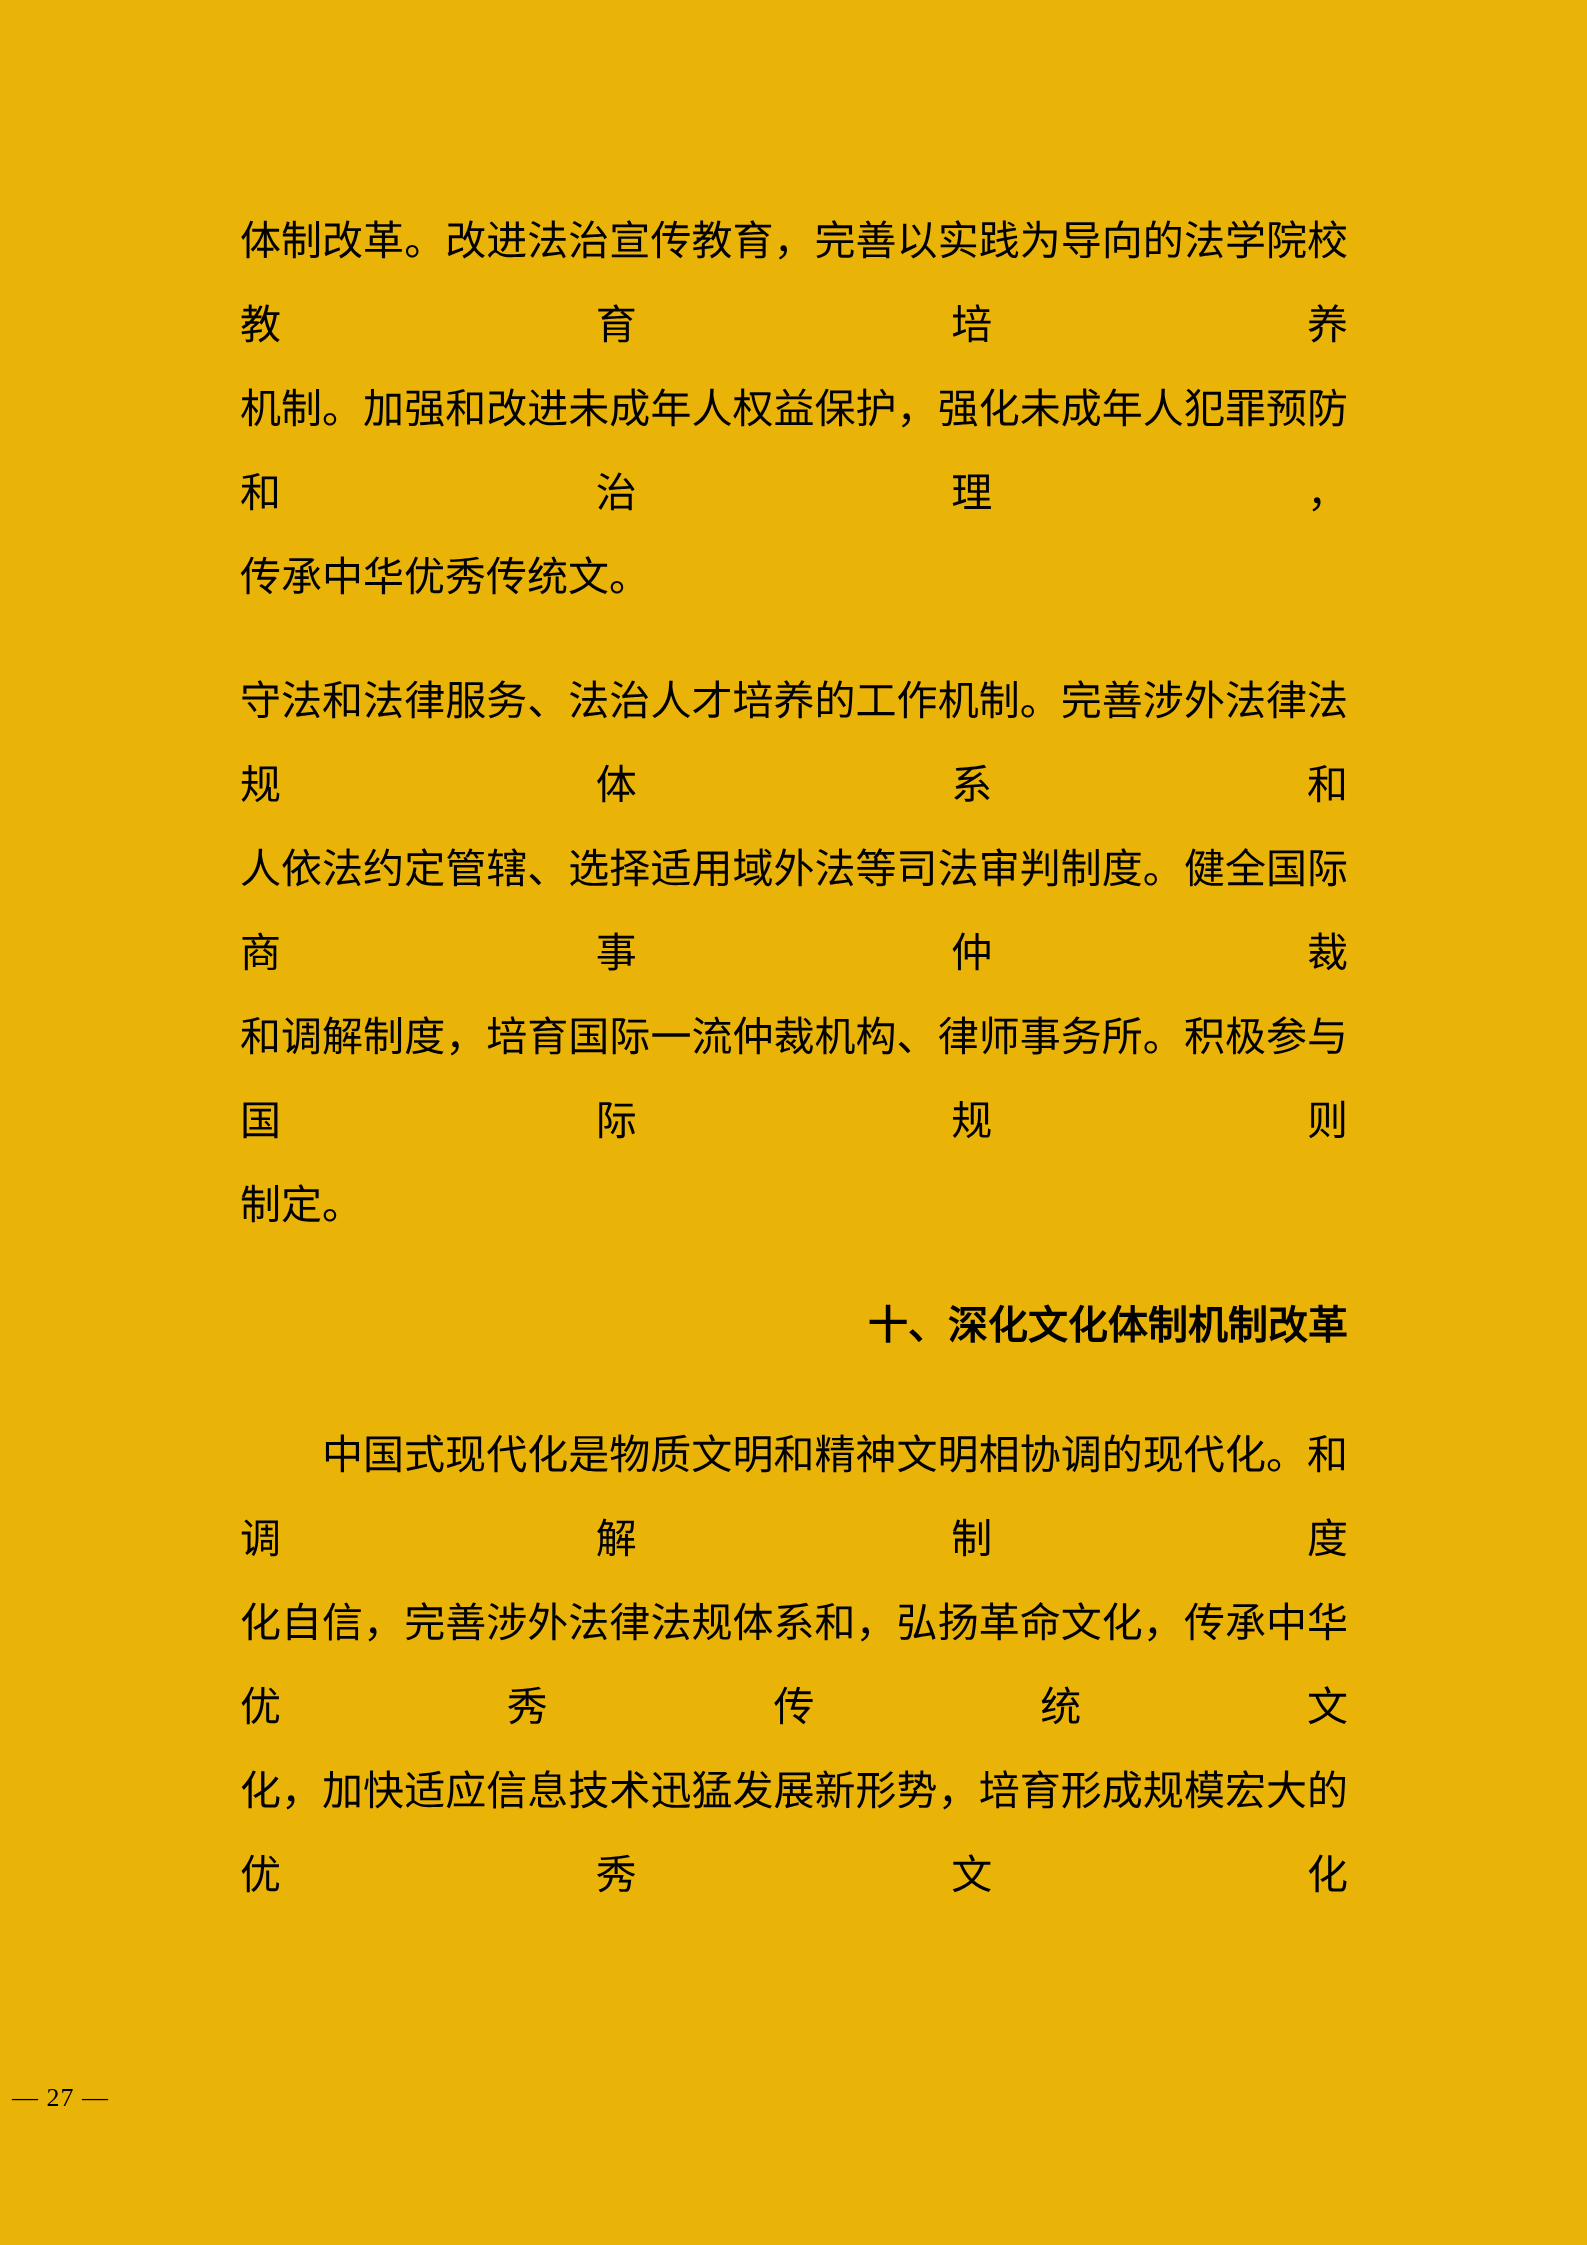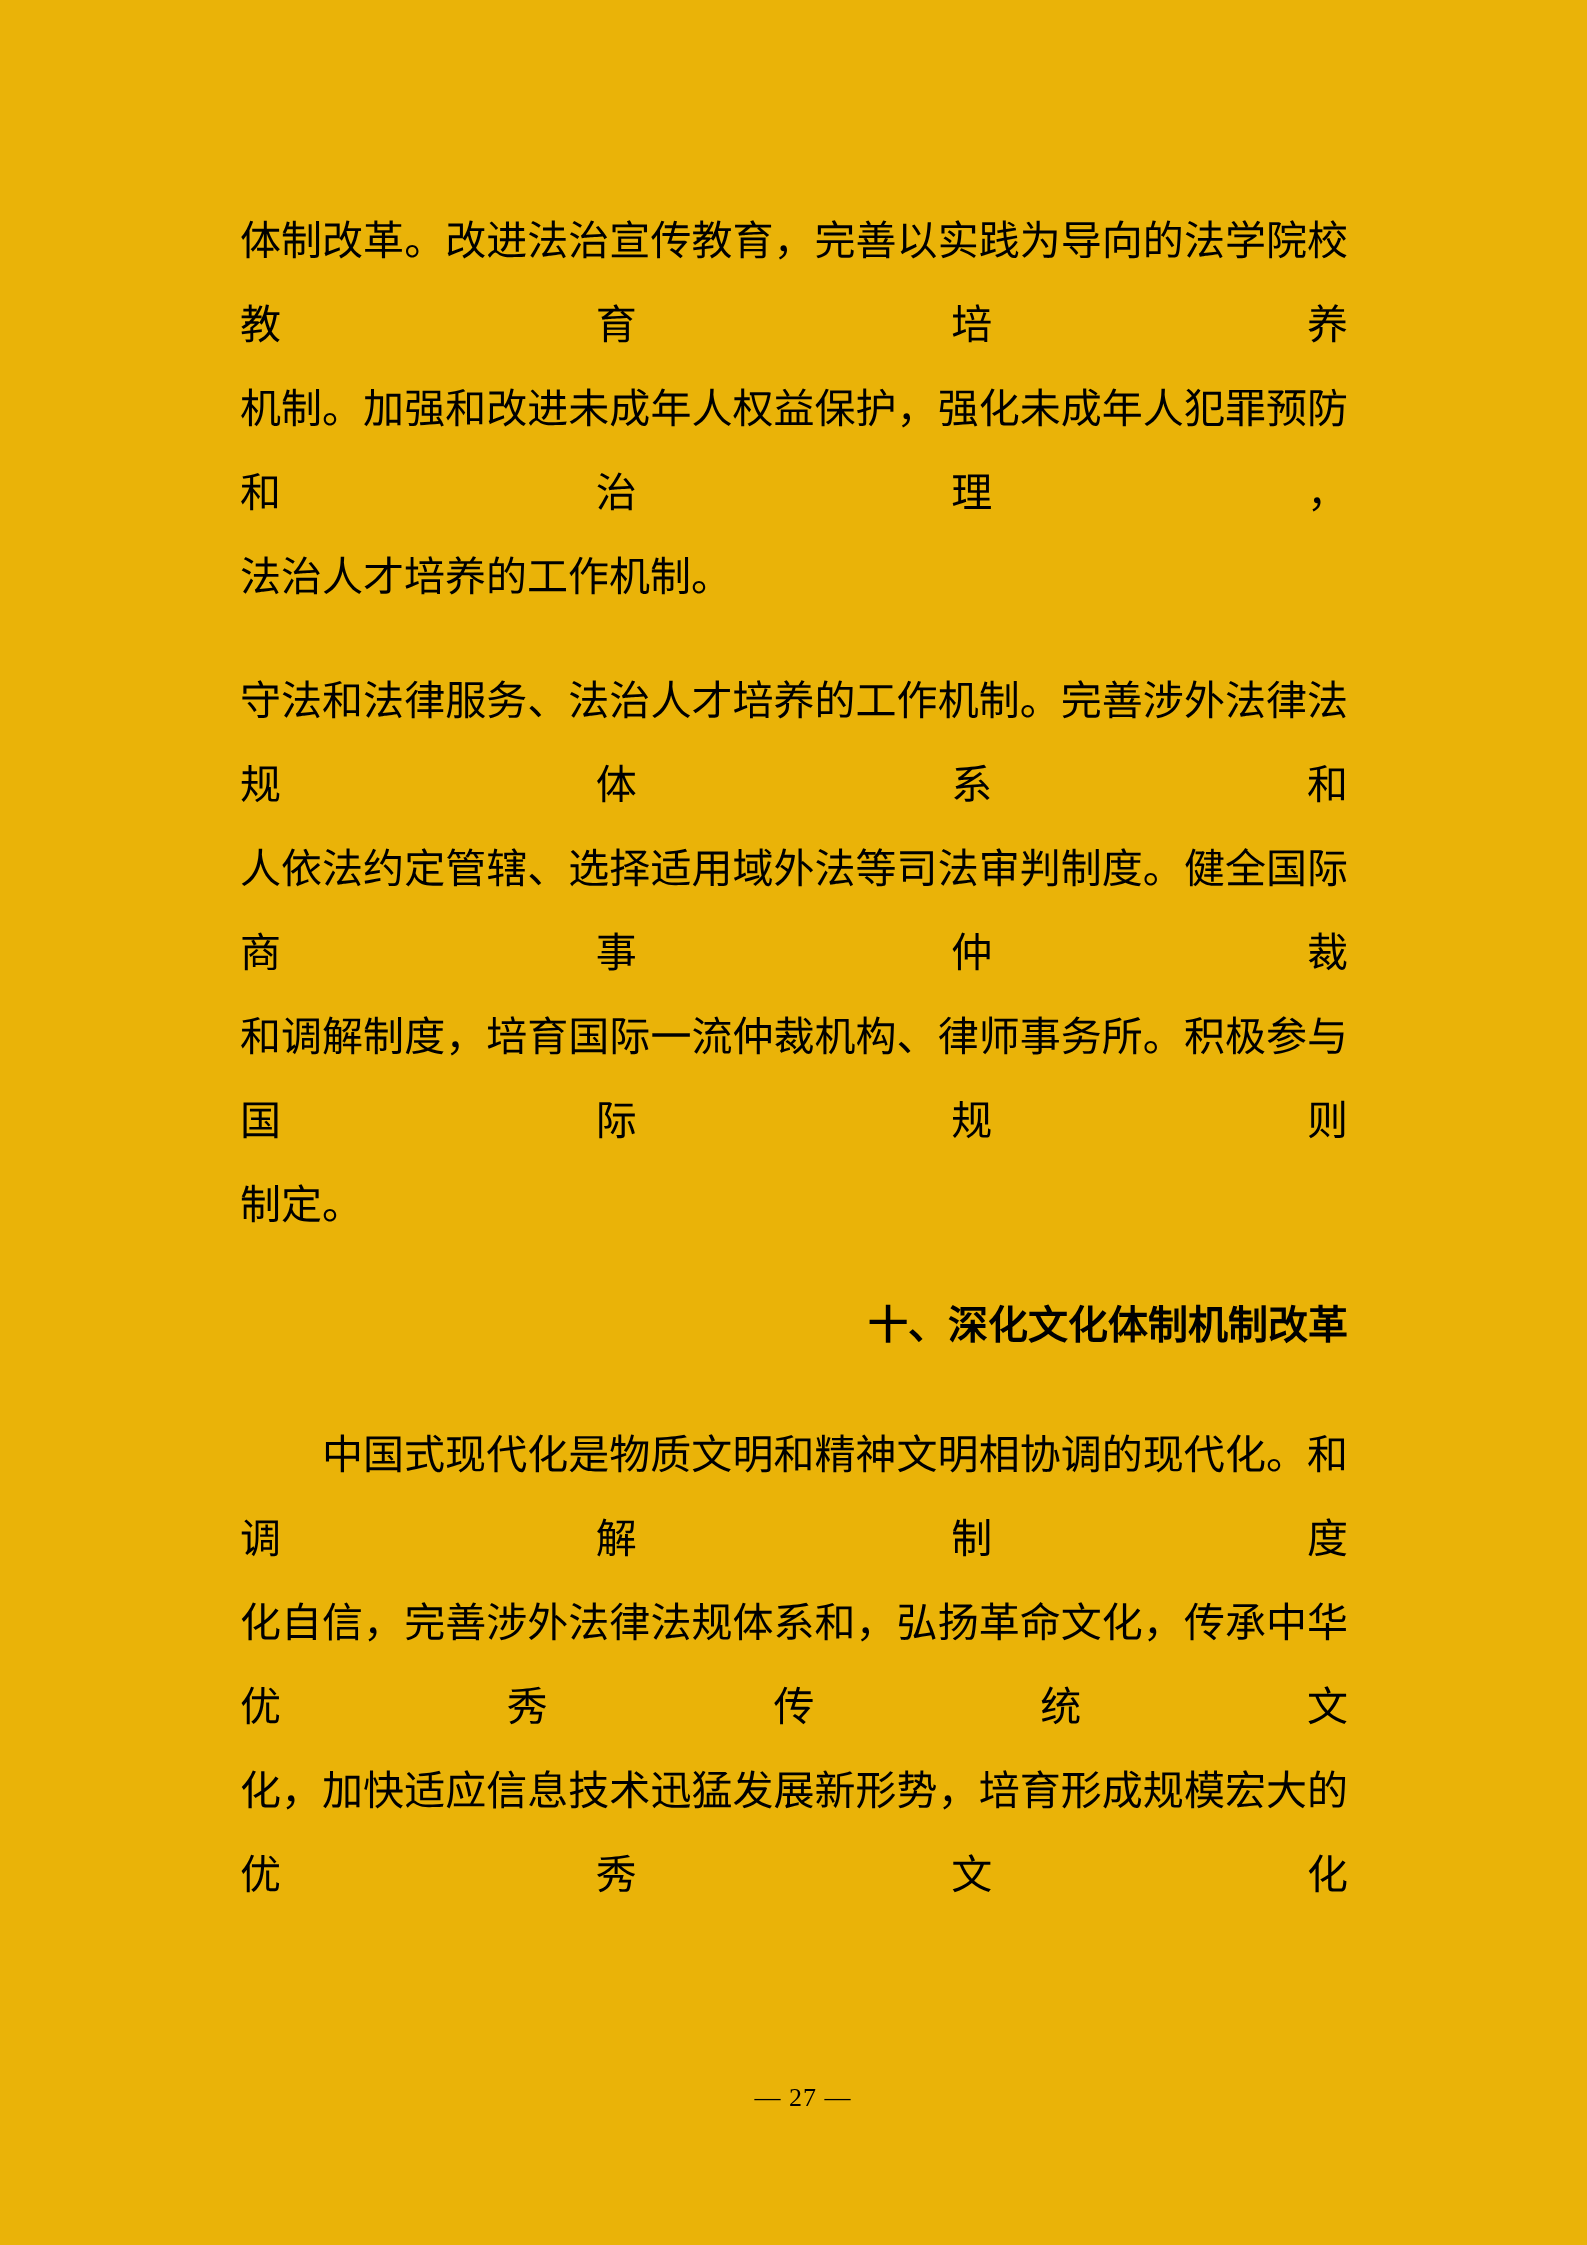--- a/index.html
+++ b/index.html
@@ -45,42 +45,41 @@
     font-family: "Liberation Sans", "DejaVu Sans", sans-serif;
     font-weight: bold;
     font-size: 40px;
     line-height: 56px;
     text-indent: 80px;
     text-align: right;
     color: #000000;
   }
   .page-footer {
     position: absolute;
-    left: 12px;
+    left: 5px;
     right: 0;
     top: 2083px;
-    text-align: center;
     font-size: 26px;
     line-height: 30px;
     letter-spacing: 1px;
     color: #000000;
     font-family: "Liberation Serif", "DejaVu Serif", serif;
     padding-left: 7px;
   }
 </style>
 </head>
 <body>
 
 <div class="page">
   <div class="content">
 
     <div class="para">
       <div class="line">体制改革。改进法治宣传教育，完善以实践为导向的法学院校教育培养</div>
       <div class="line">机制。加强和改进未成年人权益保护，强化未成年人犯罪预防和治理，</div>
-      <div class="line last">法治人才培养的工作机制。</div>
+      <div class="line last">传承中华优秀传统文。</div>
     </div>
 
     <div class="para gap-40">
       <div class="line">守法和法律服务、法治人才培养的工作机制。完善涉外法律法规体系和</div>
       <div class="line">人依法约定管辖、选择适用域外法等司法审判制度。健全国际商事仲裁</div>
       <div class="line">和调解制度，培育国际一流仲裁机构、律师事务所。积极参与国际规则</div>
       <div class="line last">制定。</div>
     </div>
 
     <h3 class="section-heading">十、深化文化体制机制改革</h3>

